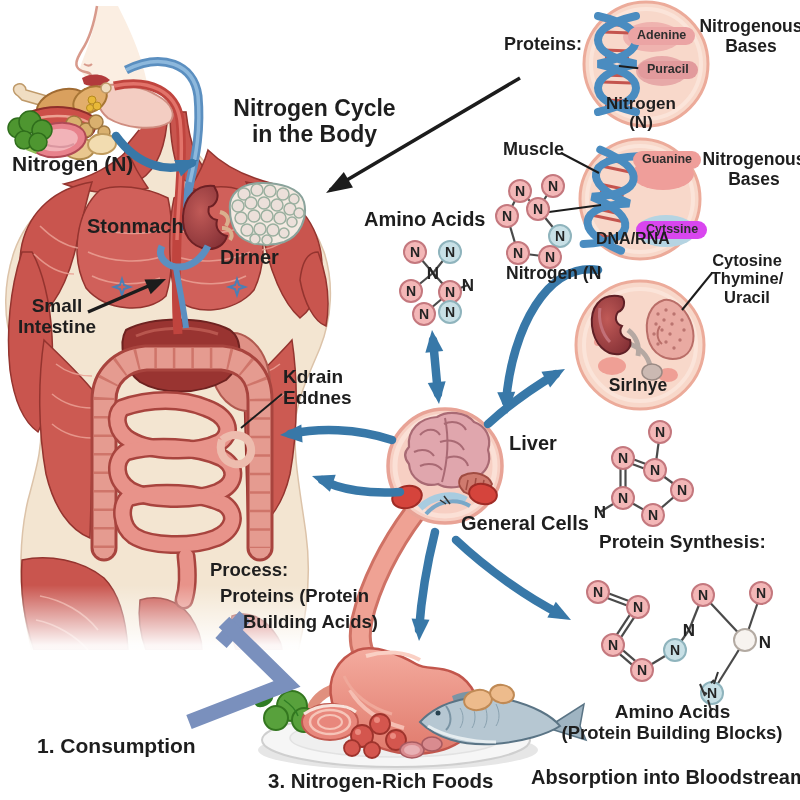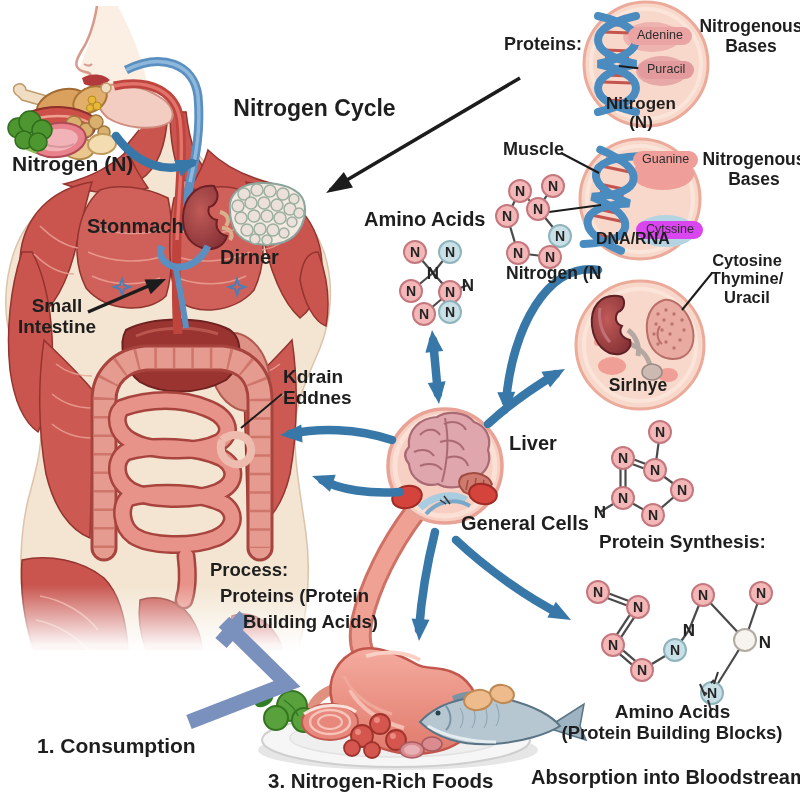--- a/index.html
+++ b/index.html
@@ -1,21 +1,21 @@
 <!DOCTYPE html>
 <html><head>
 <meta charset="utf-8">
 <style>
   html,body{margin:0;padding:0;background:#fff;}
   #stage{position:relative;width:800px;height:800px;background:#fff;overflow:hidden;
          font-family:"Liberation Sans",sans-serif;}
   #art{position:absolute;left:0;top:0;}
   .lbl{position:absolute;font-weight:bold;color:#1e1e1e;line-height:1.12;white-space:nowrap;}
   .ctr{text-align:center;white-space:normal;}
-  .pill{position:absolute;font-weight:normal;color:#2e2e2e;border-radius:14px;
+  .pill{position:absolute;font-weight:bold;color:#2e2e2e;border-radius:14px;
         padding:2px 9px;font-size:12.5px;line-height:1.1;}
   .p-adenine{background:#eba4a4;}
   .p-uracil{background:#e29a9c;}
   .p-guanine{background:#ef9e9a;}
   .p-cyt{background:#d946ef;padding-left:10px;}
   .atomText{font-family:"Liberation Sans",sans-serif;font-weight:bold;font-size:14px;fill:#232323;}
   .freeN{font-size:17px;}
 </style>
 </head>
 <body>
@@ -503,20 +503,21 @@
   </g>
   <g stroke="#7a90bd" stroke-width="15" fill="none" stroke-linejoin="miter">
     <path d="M245,616 L221,643"></path>
     <path d="M224,622 L287,684 L189,722"></path>
   </g>
   <line x1="282" y1="394" x2="241" y2="428" stroke="#1c1c1c" stroke-width="2"></line>
 </svg>
 
   <div class="lbl ctr" style="left:222px;top:64px;width:185px;font-size:23px;margin-top:32px;">
     <div>Nitrogen Cycle</div>
+    <div>in the Body</div>
   </div>
 
   <div class="lbl" style="left:12px;top:152px;font-size:21px;">Nitrogen (N)</div>
   <div class="lbl" style="left:504px;top:34px;font-size:18px;">Proteins:</div>
 
   <div class="lbl ctr" style="left:697px;top:17px;width:108px;font-size:17.5px;">
     <div>Nitrogenous</div>
     <div>Bases</div>
   </div>
 

